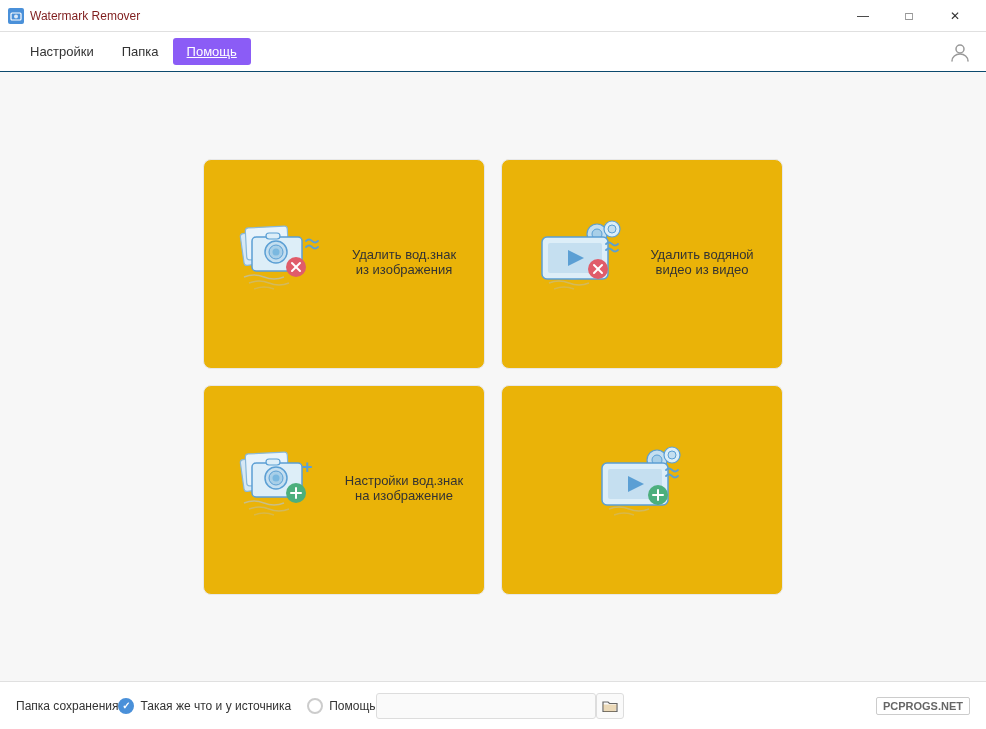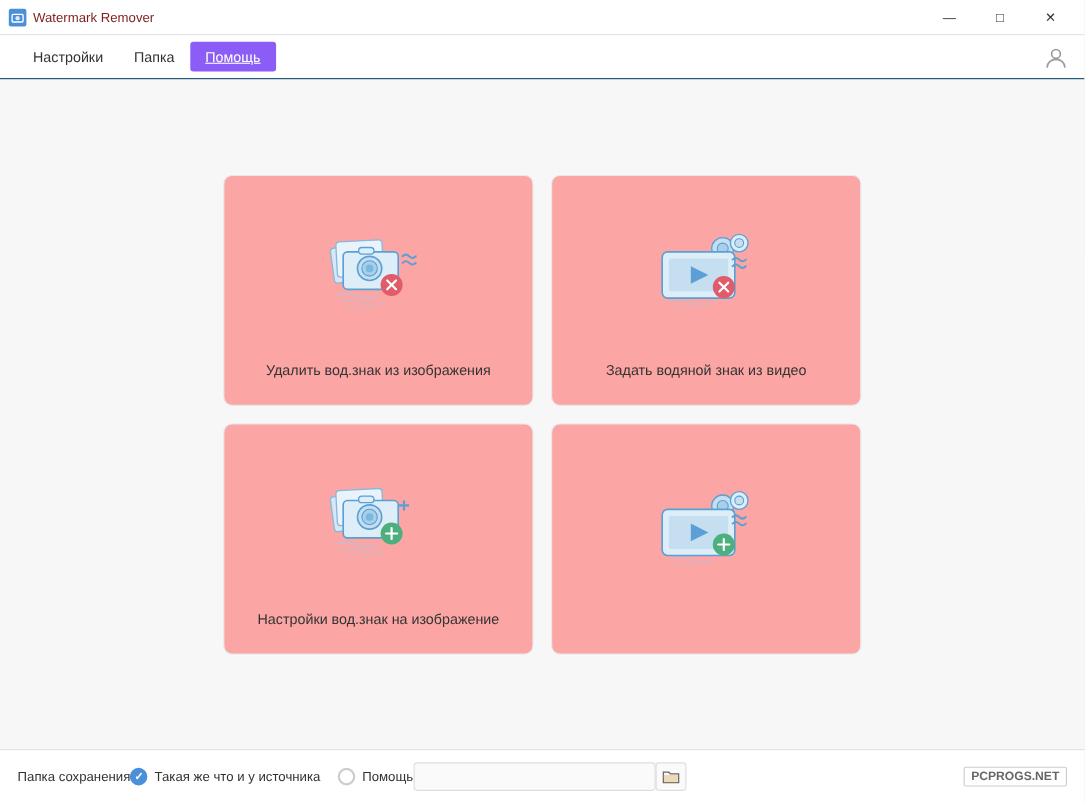--- a/index.html
+++ b/index.html
@@ -104,25 +104,25 @@
     }
 
     .cards-grid {
       display: grid;
       grid-template-columns: 1fr 1fr;
       gap: 16px;
       width: 580px;
     }
 
     .card {
-      background: #fca5a5;
+      background: #eab308;
       border: 1px solid #e8e8e8;
       border-radius: 8px;
       display: flex;
-      flex-direction: column;
+      flex-direction: row;
       align-items: center;
       justify-content: flex-end;
       padding: 20px 20px 24px;
       cursor: pointer;
       transition: box-shadow 0.2s;
       min-height: 210px;
     }
 
     .card-icon-area {
       flex: 1;
@@ -282,21 +282,21 @@
           <polygon points="46,41 46,57 62,49" fill="#5b9fd4"></polygon>
 
           <circle cx="76" cy="60" r="10" fill="#e05c6a"></circle>
           <line x1="72" y1="56" x2="80" y2="64" stroke="white" stroke-width="2" stroke-linecap="round"></line>
           <line x1="80" y1="56" x2="72" y2="64" stroke="white" stroke-width="2" stroke-linecap="round"></line>
 
           <path d="M84 35 Q87 32 90 35 Q93 38 96 35" stroke="#5b9fd4" stroke-width="1.8" fill="none" stroke-linecap="round"></path>
           <path d="M84 41 Q87 38 90 41 Q93 44 96 41" stroke="#5b9fd4" stroke-width="1.8" fill="none" stroke-linecap="round"></path>
         </svg>
       </div>
-      <div class="card-label">Задать водяной знак из видео</div>
+      <div class="card-label">Удалить водяной видео из видео</div>
     </div>
 
     <div class="card">
       <div class="card-icon-area">
         <svg class="illustration" viewBox="0 0 120 90" fill="none" xmlns="http://www.w3.org/2000/svg">
 
           <path d="M20 68 Q30 64 40 68 Q50 72 60 68" stroke="#b0c4de" stroke-width="1.5" fill="none" opacity="0.6"></path>
           <path d="M25 74 Q35 70 45 74 Q55 78 65 74" stroke="#b0c4de" stroke-width="1.5" fill="none" opacity="0.4"></path>
           <path d="M30 80 Q40 76 50 80" stroke="#b0c4de" stroke-width="1.5" fill="none" opacity="0.3"></path>
 

